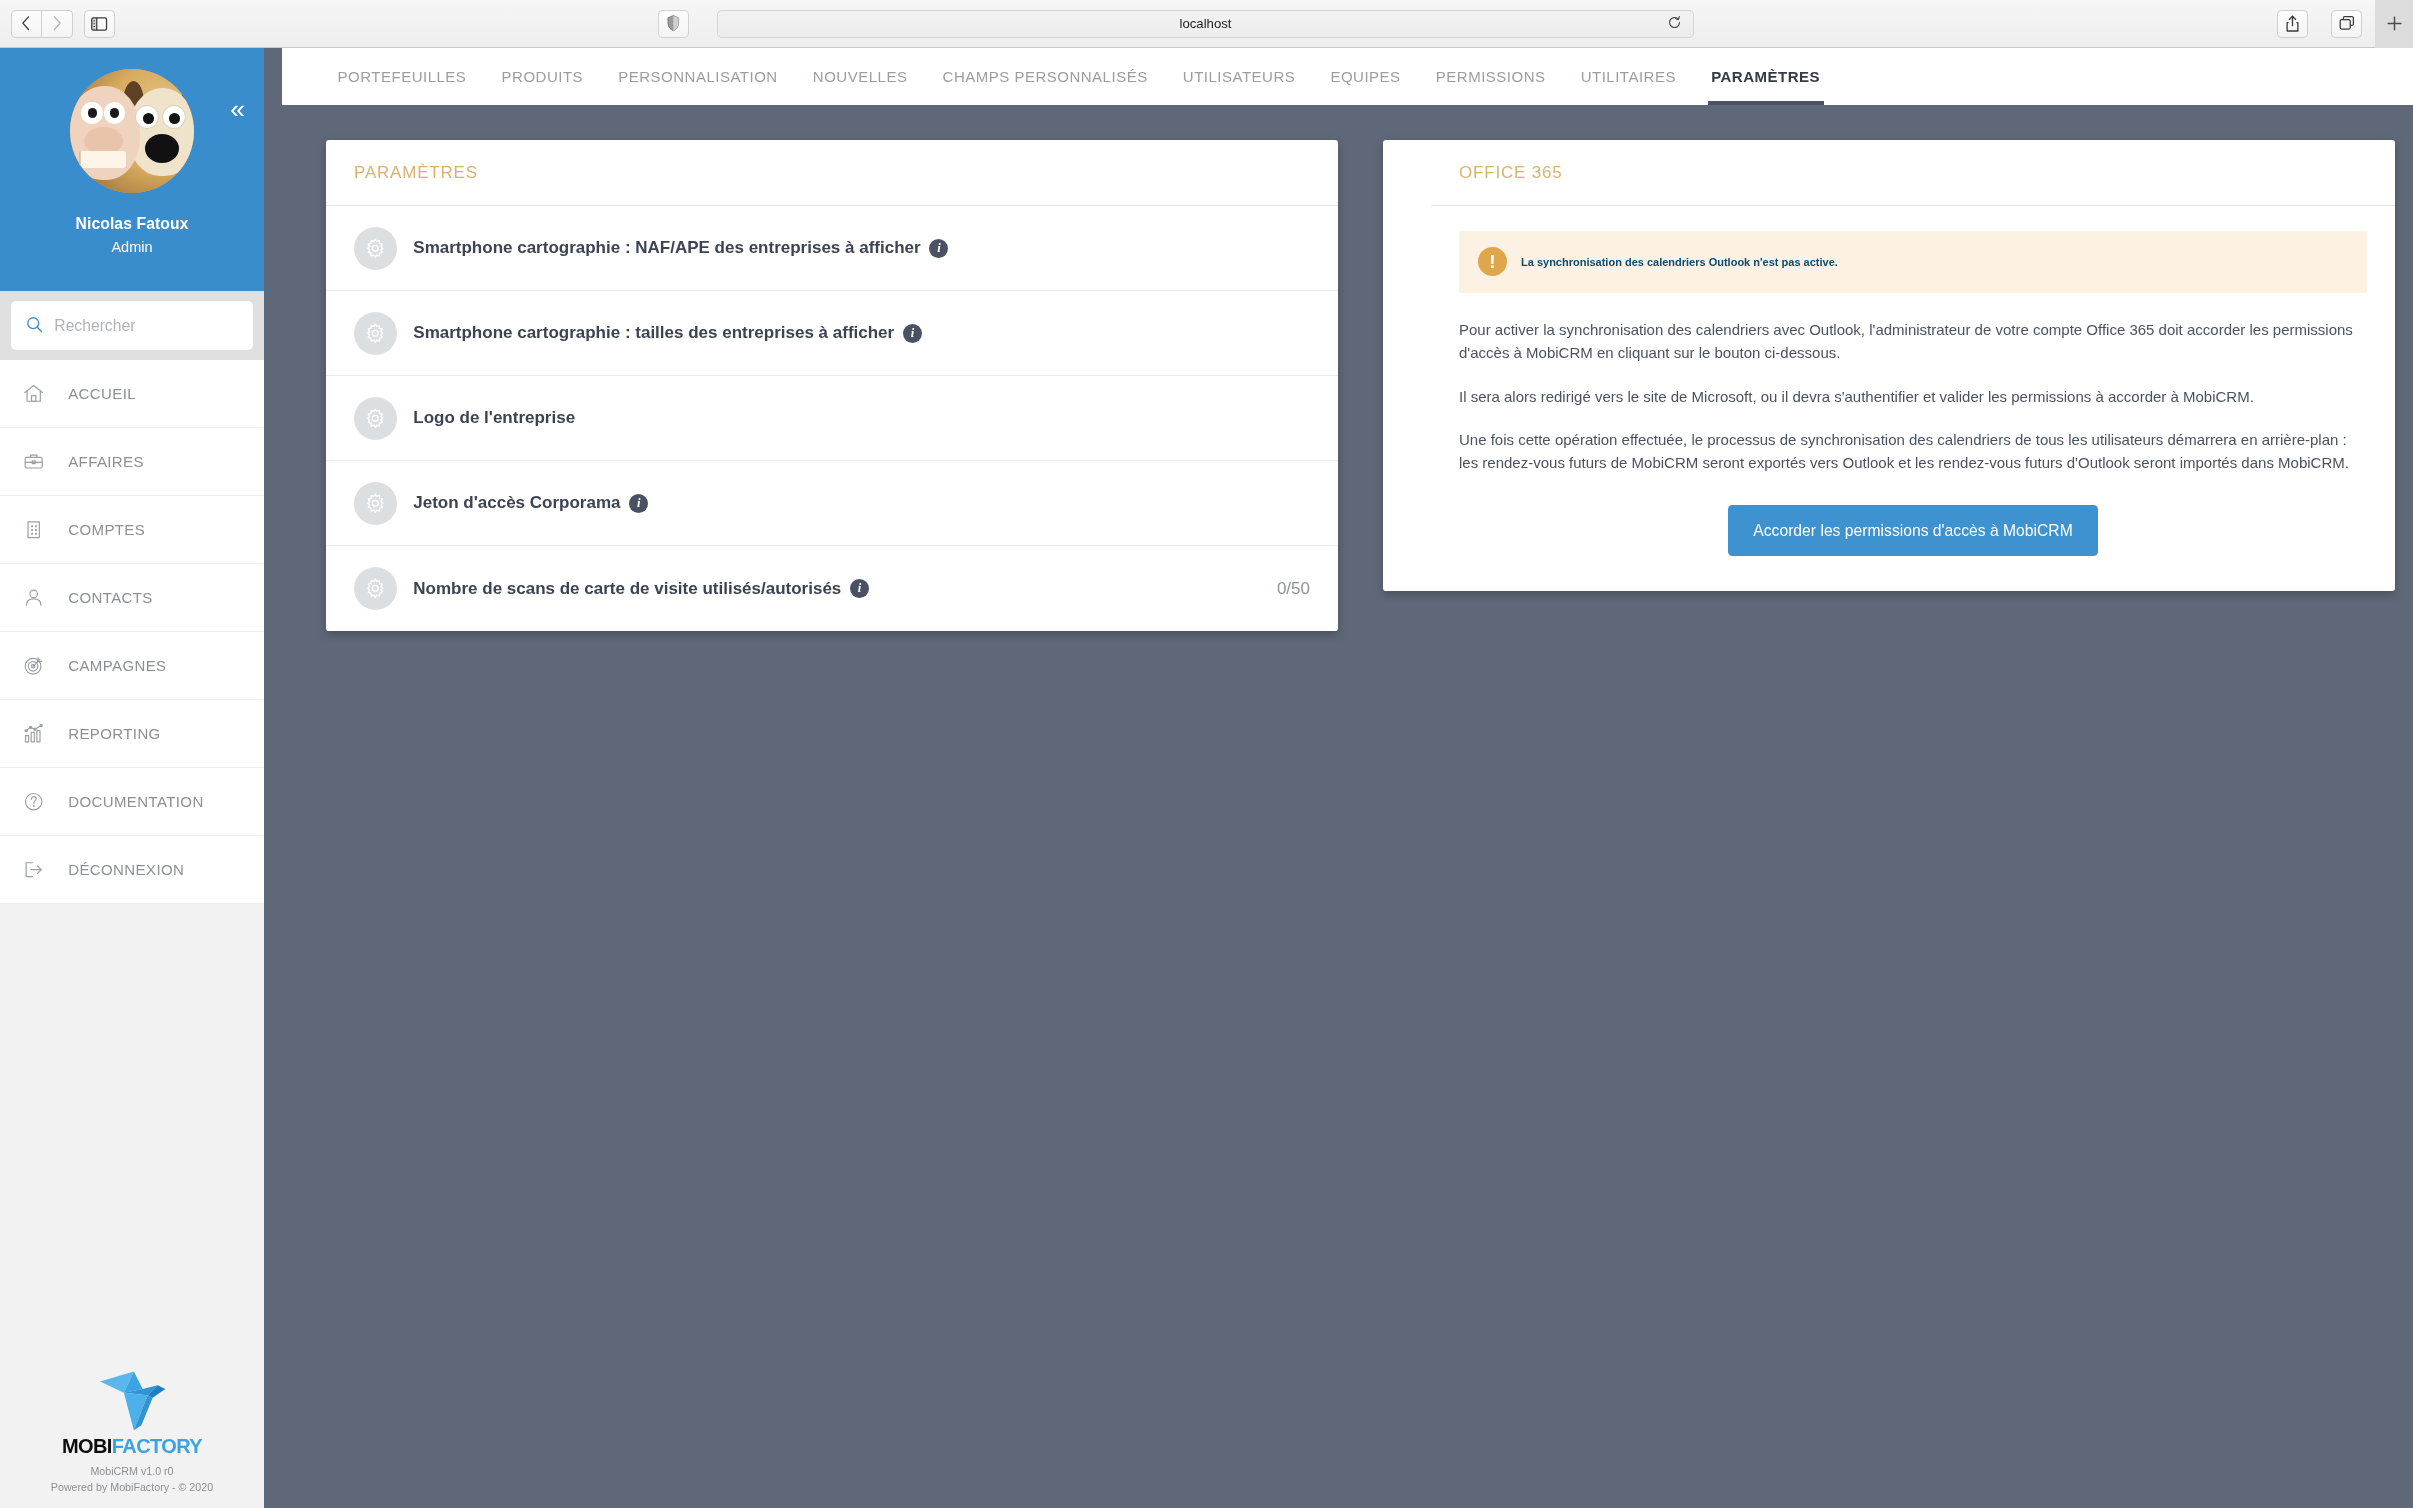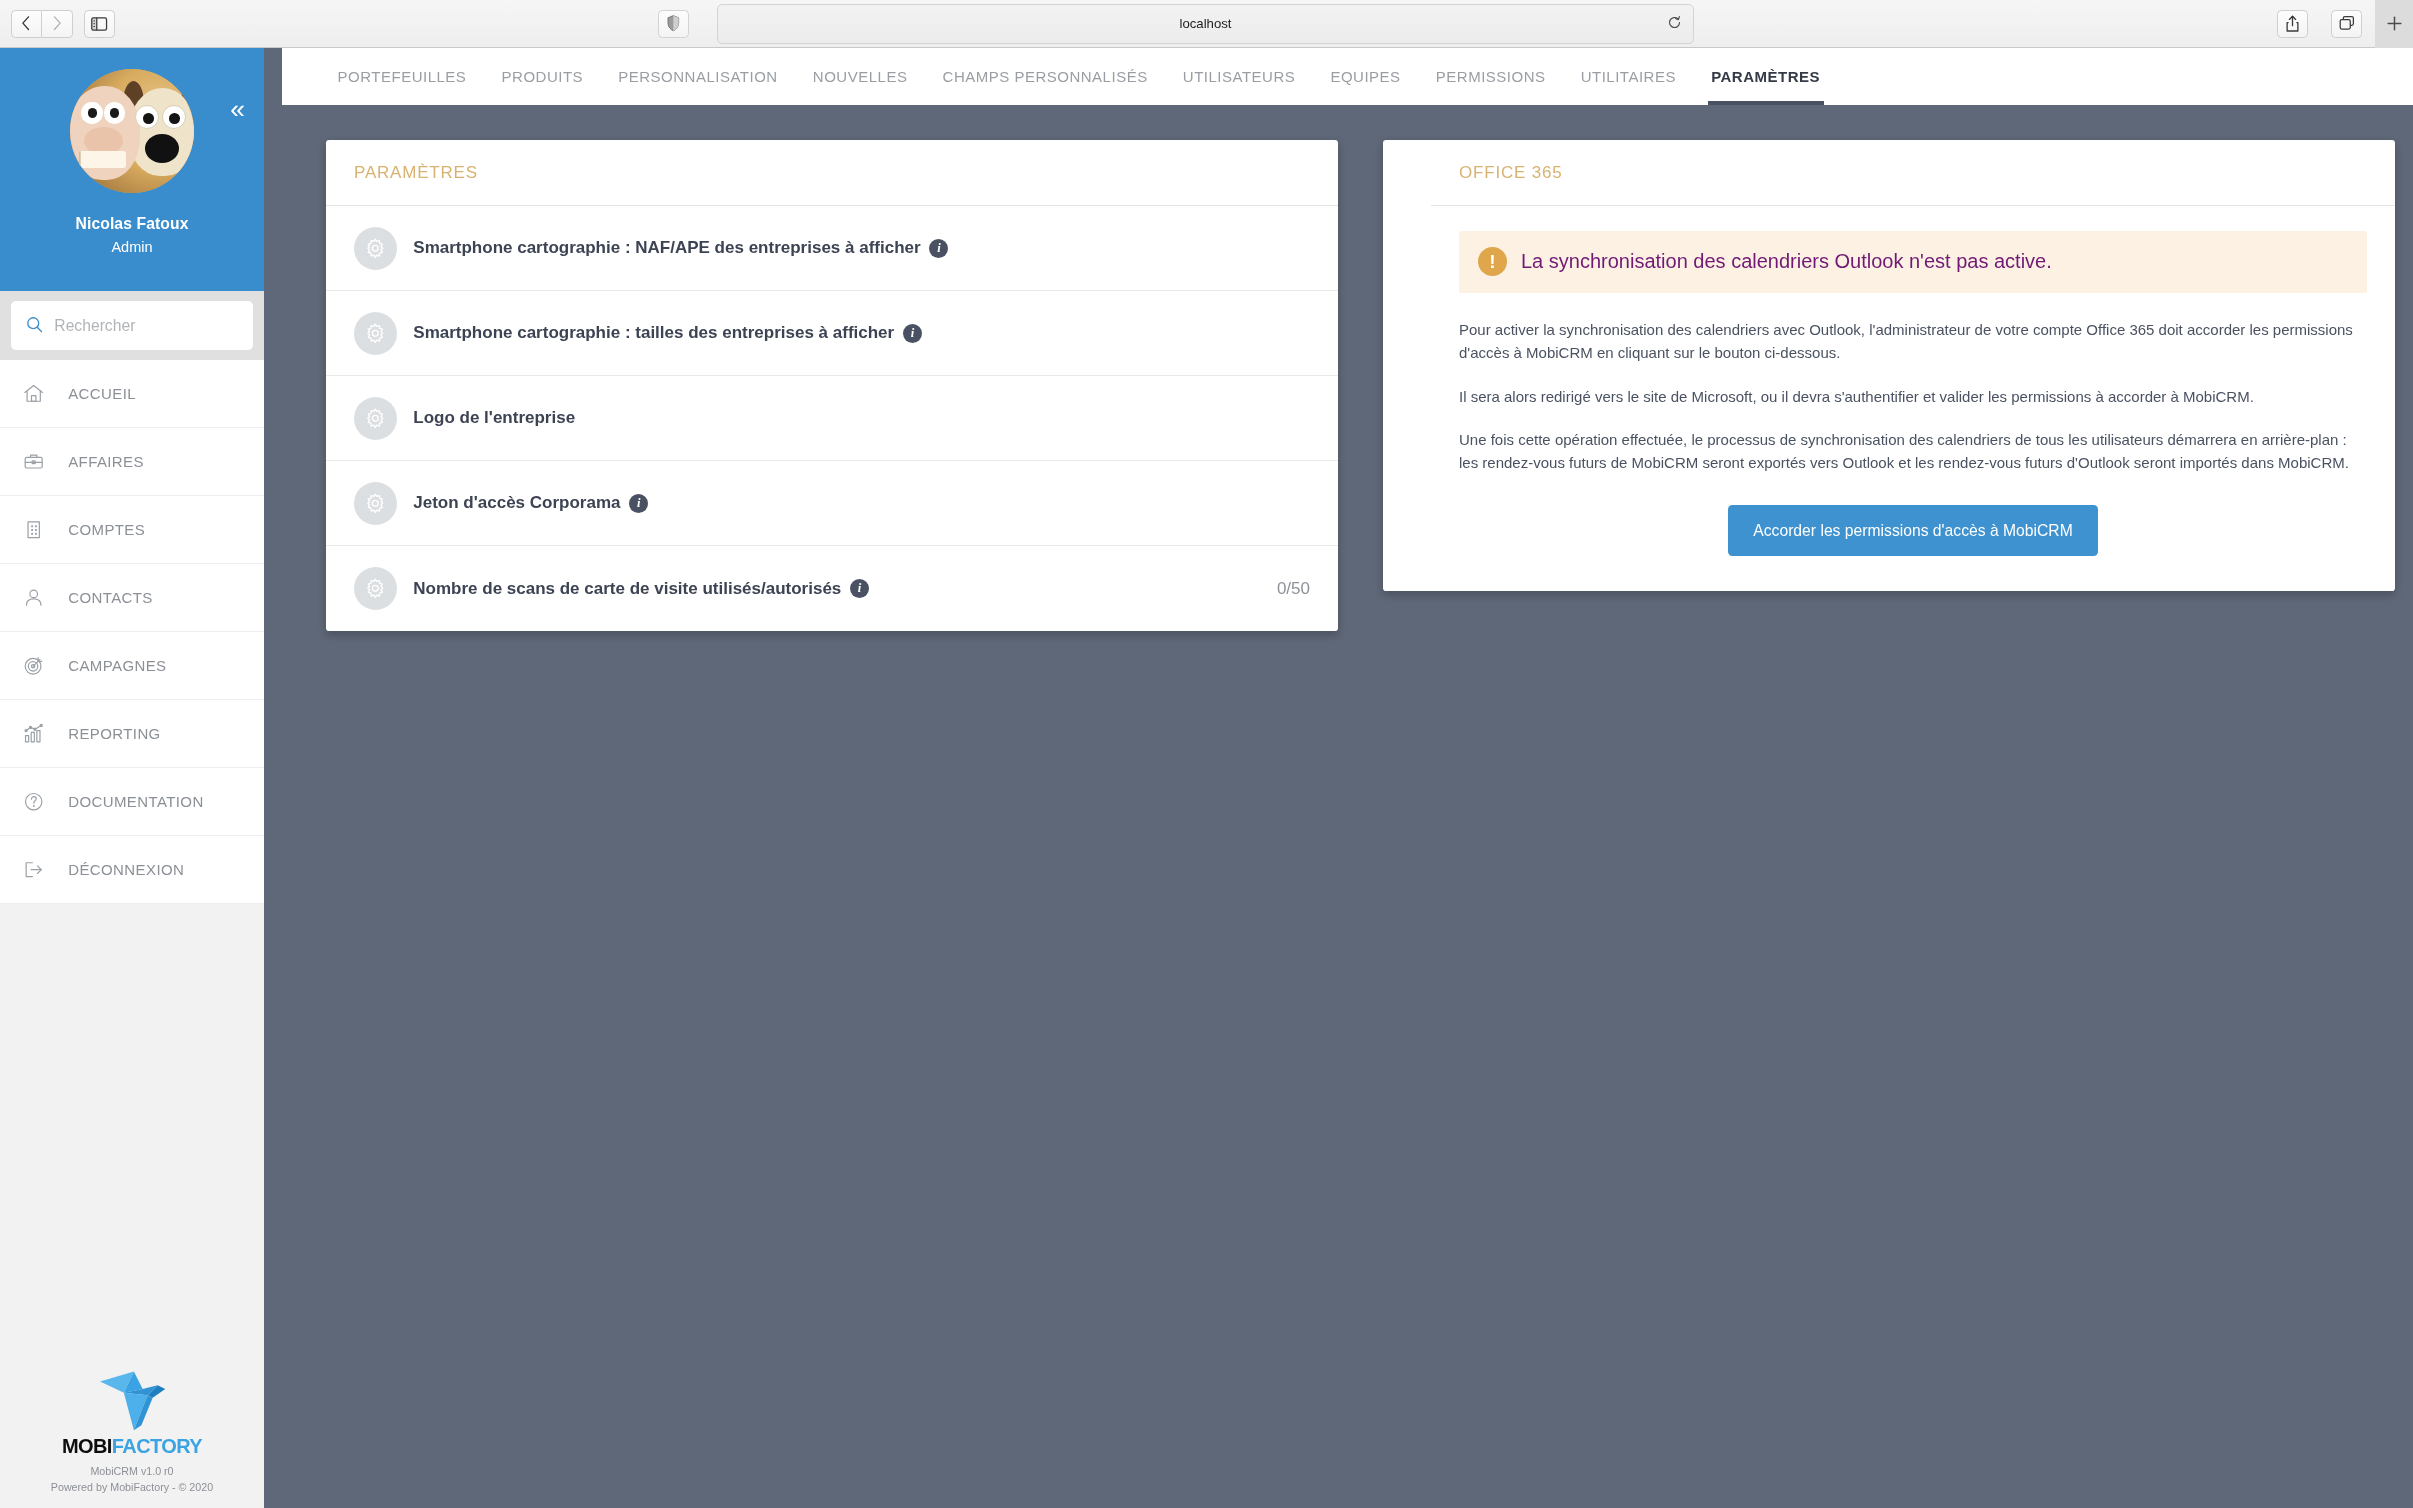--- a/index.html
+++ b/index.html
@@ -33,21 +33,21 @@
 
   .shield-btn {
     position: absolute; left: 658px;
     width: 31px; height: 28px; border-radius: 4.4px;
     background: linear-gradient(#fdfdfd,#f4f4f4);
     border: 0.6px solid #d3d3d3;
     display: flex; align-items: center; justify-content: center;
   }
 
   .url-bar {
-    position: absolute; left: 717px; width: 977px; height: 40px;
+    position: absolute; left: 717px; width: 977px; height: 28px;
     background: linear-gradient(#f2f2f2,#ececec);
     border: 0.6px solid #d4d4d4; border-radius: 5px;
     display: flex; align-items: center; justify-content: center;
     font-size: 13.2px; color: #1d1d1d;
   }
   .url-reload { position: absolute; right: 11.3px; top: 50%; transform: translateY(-50%); }
 
   .right-group { position: absolute; right: 0; display: flex; align-items: center; height: 100%; }
   .right-group .chrome-btn { margin-right: 12.6px; }
   .newtab-btn {
@@ -197,21 +197,21 @@
   .card-body { padding: 25px 28px 35px 28px; }
   .alert {
     background:#fdf1e3; border-radius:2.5px; padding: 16.3px 19px;
     display:flex; align-items:center; gap: 14px; margin-bottom: 26.4px;
   }
   .alert-icon {
     width:29px; height:29px; border-radius:50%; background:#dfa64b; color:#fff;
     display:flex; align-items:center; justify-content:center;
     font-size:19px; font-weight:bold; flex:0 0 29px;
   }
-  .alert-text { color:#701a75; font-size:20px; }
+  .alert-text { color:#0c4a6e; font-size:11px;font-weight:bold; }
 
   .para { color:#4a5262; font-size:15px; line-height:1.5; margin-bottom: 21.4px; }
   .para:last-of-type { margin-bottom: 0; }
 
   .btn-row { display:flex; justify-content:center; margin-top: 31px; }
   .primary-btn {
     background:#3d92cf; color:#fff; border:none; border-radius:4.4px;
     font-size:15.7px; font-family:"Liberation Sans", sans-serif;
     padding: 16.3px 25px; cursor:pointer;
   }

